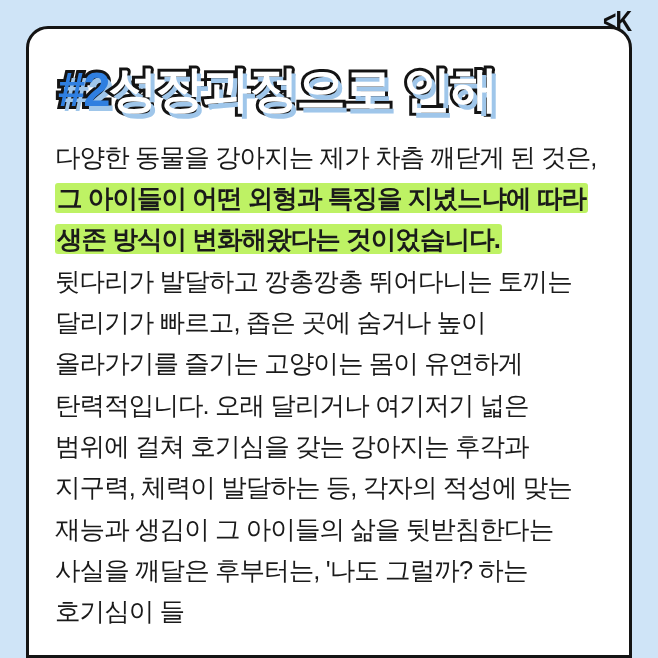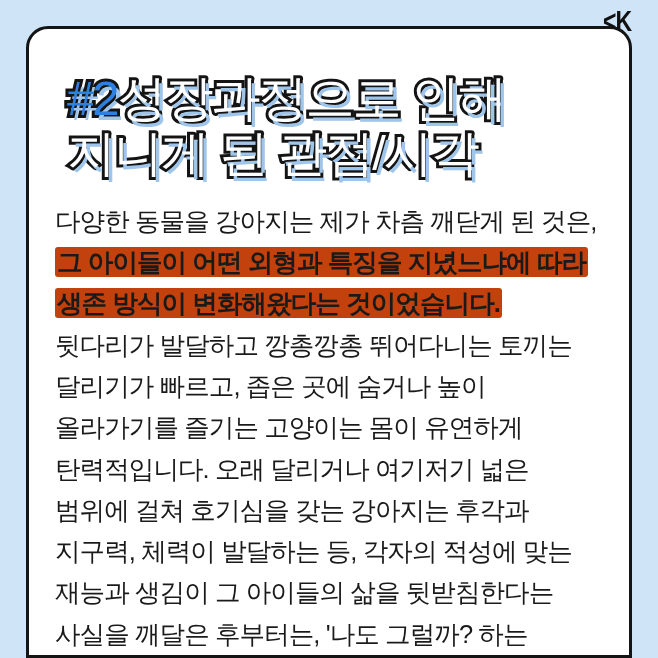--- a/index.html
+++ b/index.html
@@ -50,67 +50,66 @@
     width: 606px;
     height: 632px;
     background: #ffffff;
     border: 3px solid #141414;
     border-radius: 22px 22px 0 0;
     padding: 24px 26px 0 26px;
     overflow: hidden;
   }
 
   .headline {
-    margin: 12px;
+    margin: 3px;
     padding: 6px 0 2px 0;
     font-size: 49px;
     line-height: 1.12;
-    font-weight: normal;
+    font-weight: bold;
     color: #ffffff;
     letter-spacing: -2px;
     -webkit-text-stroke: 6px #141414;
     paint-order: stroke fill;
     text-shadow: 4px 5px 0 #9fc6ea;
   }
   .headline .line { display: block; white-space: nowrap; }
   .headline .hash { color: #2f7fe0; }
 
   .body-text {
     margin: 18px 0 0 0;
     font-size: 25.5px;
     line-height: 1.62;
     color: #1a1a1a;
     letter-spacing: -0.9px;
     word-break: keep-all;
   }
   .body-text p { margin: 0; }
 
   .hl {
-    background: #c2410c;
+    background: #bef264;
     font-weight: bold;
     box-decoration-break: clone;
     -webkit-box-decoration-break: clone;
     border-radius: 3px;
     padding: 1px 2px;
   }
 </style>
 </head>
 <body>
 
 <div class="page">
 
   <div class="brand">
     <span class="bk">&lt;K</span>
   </div>
 
   <div class="card">
 
     <h1 class="headline">
       <span class="line"><span class="hash">#2</span><span>성장과정으로 인해</span></span>
-      <span class="line">지니게 된 관점/시각</span>
     </h1>
 
     <div class="body-text">
       <p><span>다양한 동물을 강아지는 제가 차츰 깨닫게 된 것은, </span><span class="hl">그 아이들이 어떤 외형과 특징을 지녔느냐에 따라 생존 방식이 변화해왔다는 것이었습니다.</span><span> 뒷다리가 발달하고 깡총깡총 뛰어다니는 토끼는 달리기가 빠르고, 좁은 곳에 숨거나 높이 올라가기를 즐기는 고양이는 몸이 유연하게 탄력적입니다. 오래 달리거나 여기저기 넓은 범위에 걸쳐 호기심을 갖는 강아지는 후각과 지구력, 체력이 발달하는 등, 각자의 적성에 맞는 재능과 생김이 그 아이들의 삶을 뒷받침한다는 사실을 깨달은 후부터는, '나도 그럴까? 하는 호기심이 들</span></p>
     </div>
 
   </div>
 </div>
 
 </body></html>

